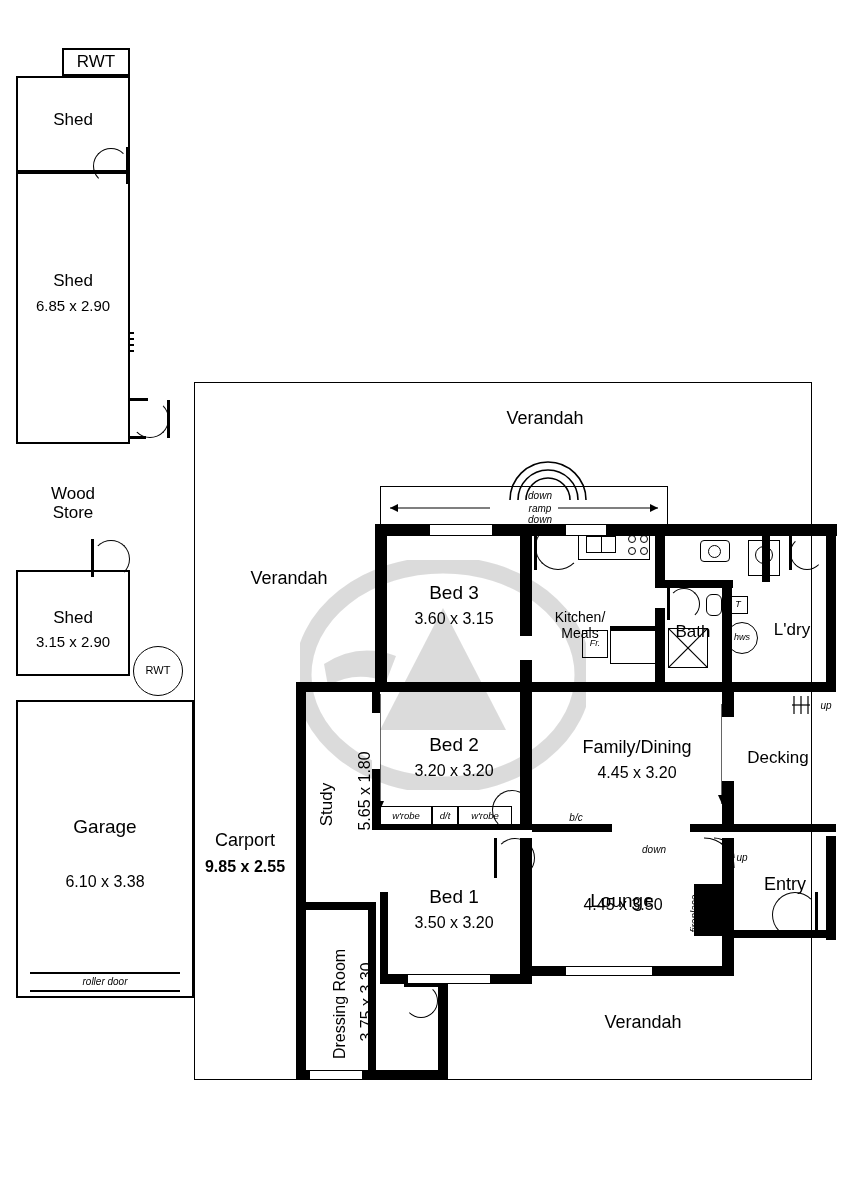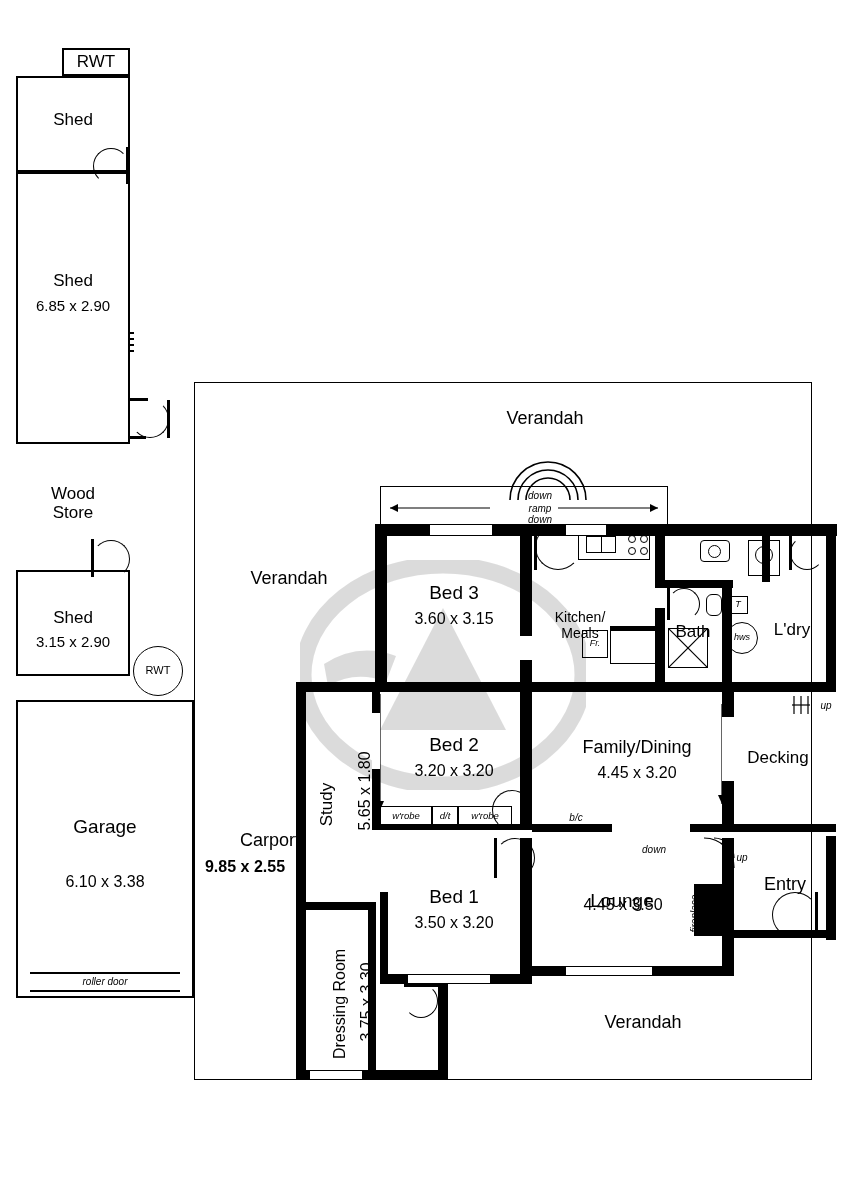--- a/index.html
+++ b/index.html
@@ -230,21 +230,21 @@
   <div class="lbl lbl-dim" style="left:556px; top:764px; width:162px; font-size:16px;">4.45 x 3.20</div>
 
   <div class="lbl lbl-name" style="left:552px; top:890px; width:140px; font-size:19px;">Lounge</div>
   <div class="lbl lbl-dim" style="left:548px; top:896px; width:150px; font-size:16px;">4.45 x 3.50</div>
 
   <div class="lbl lbl-name" style="left:662px; top:622px; width:62px; font-size:17px;">Bath</div>
   <div class="lbl lbl-name" style="left:756px; top:620px; width:72px; font-size:17px;">L'dry</div>
   <div class="lbl lbl-name" style="left:740px; top:874px; width:90px; font-size:18px;">Entry</div>
   <div class="lbl lbl-name" style="left:730px; top:748px; width:96px; font-size:17px;">Decking</div>
 
-  <div class="lbl lbl-name" style="left:190px; top:830px; width:110px; font-size:18px;text-align:right;">Carport</div>
+  <div class="lbl lbl-name" style="left:190px; top:830px; width:110px; font-size:18px;">Carport</div>
   <div class="lbl lbl-dim" style="left:184px; top:858px; width:122px; font-size:16px;font-weight:bold;">9.85 x 2.55</div>
 
   <div class="lbl lbl-name vert" style="left:277px; top:795px; width:100px; font-size:17px;">Study</div>
   <div class="lbl lbl-dim vert" style="left:305px; top:782px; width:120px; font-size:16px;">5.65 x 1.80</div>
 
   <div class="lbl lbl-name vert" style="left:255px; top:995px; width:170px; font-size:16px;">Dressing Room</div>
   <div class="lbl lbl-dim vert" style="left:300px; top:993px; width:134px; font-size:16px;">3.75 x 3.30</div>
 
   <div class="box-hair" style="left:380px; top:486px; width:288px; height:40px;"></div>
   <div class="lbl lbl-xs lbl-it" style="left:500px; top:490px; width:80px; font-size:10px;">down</div>

